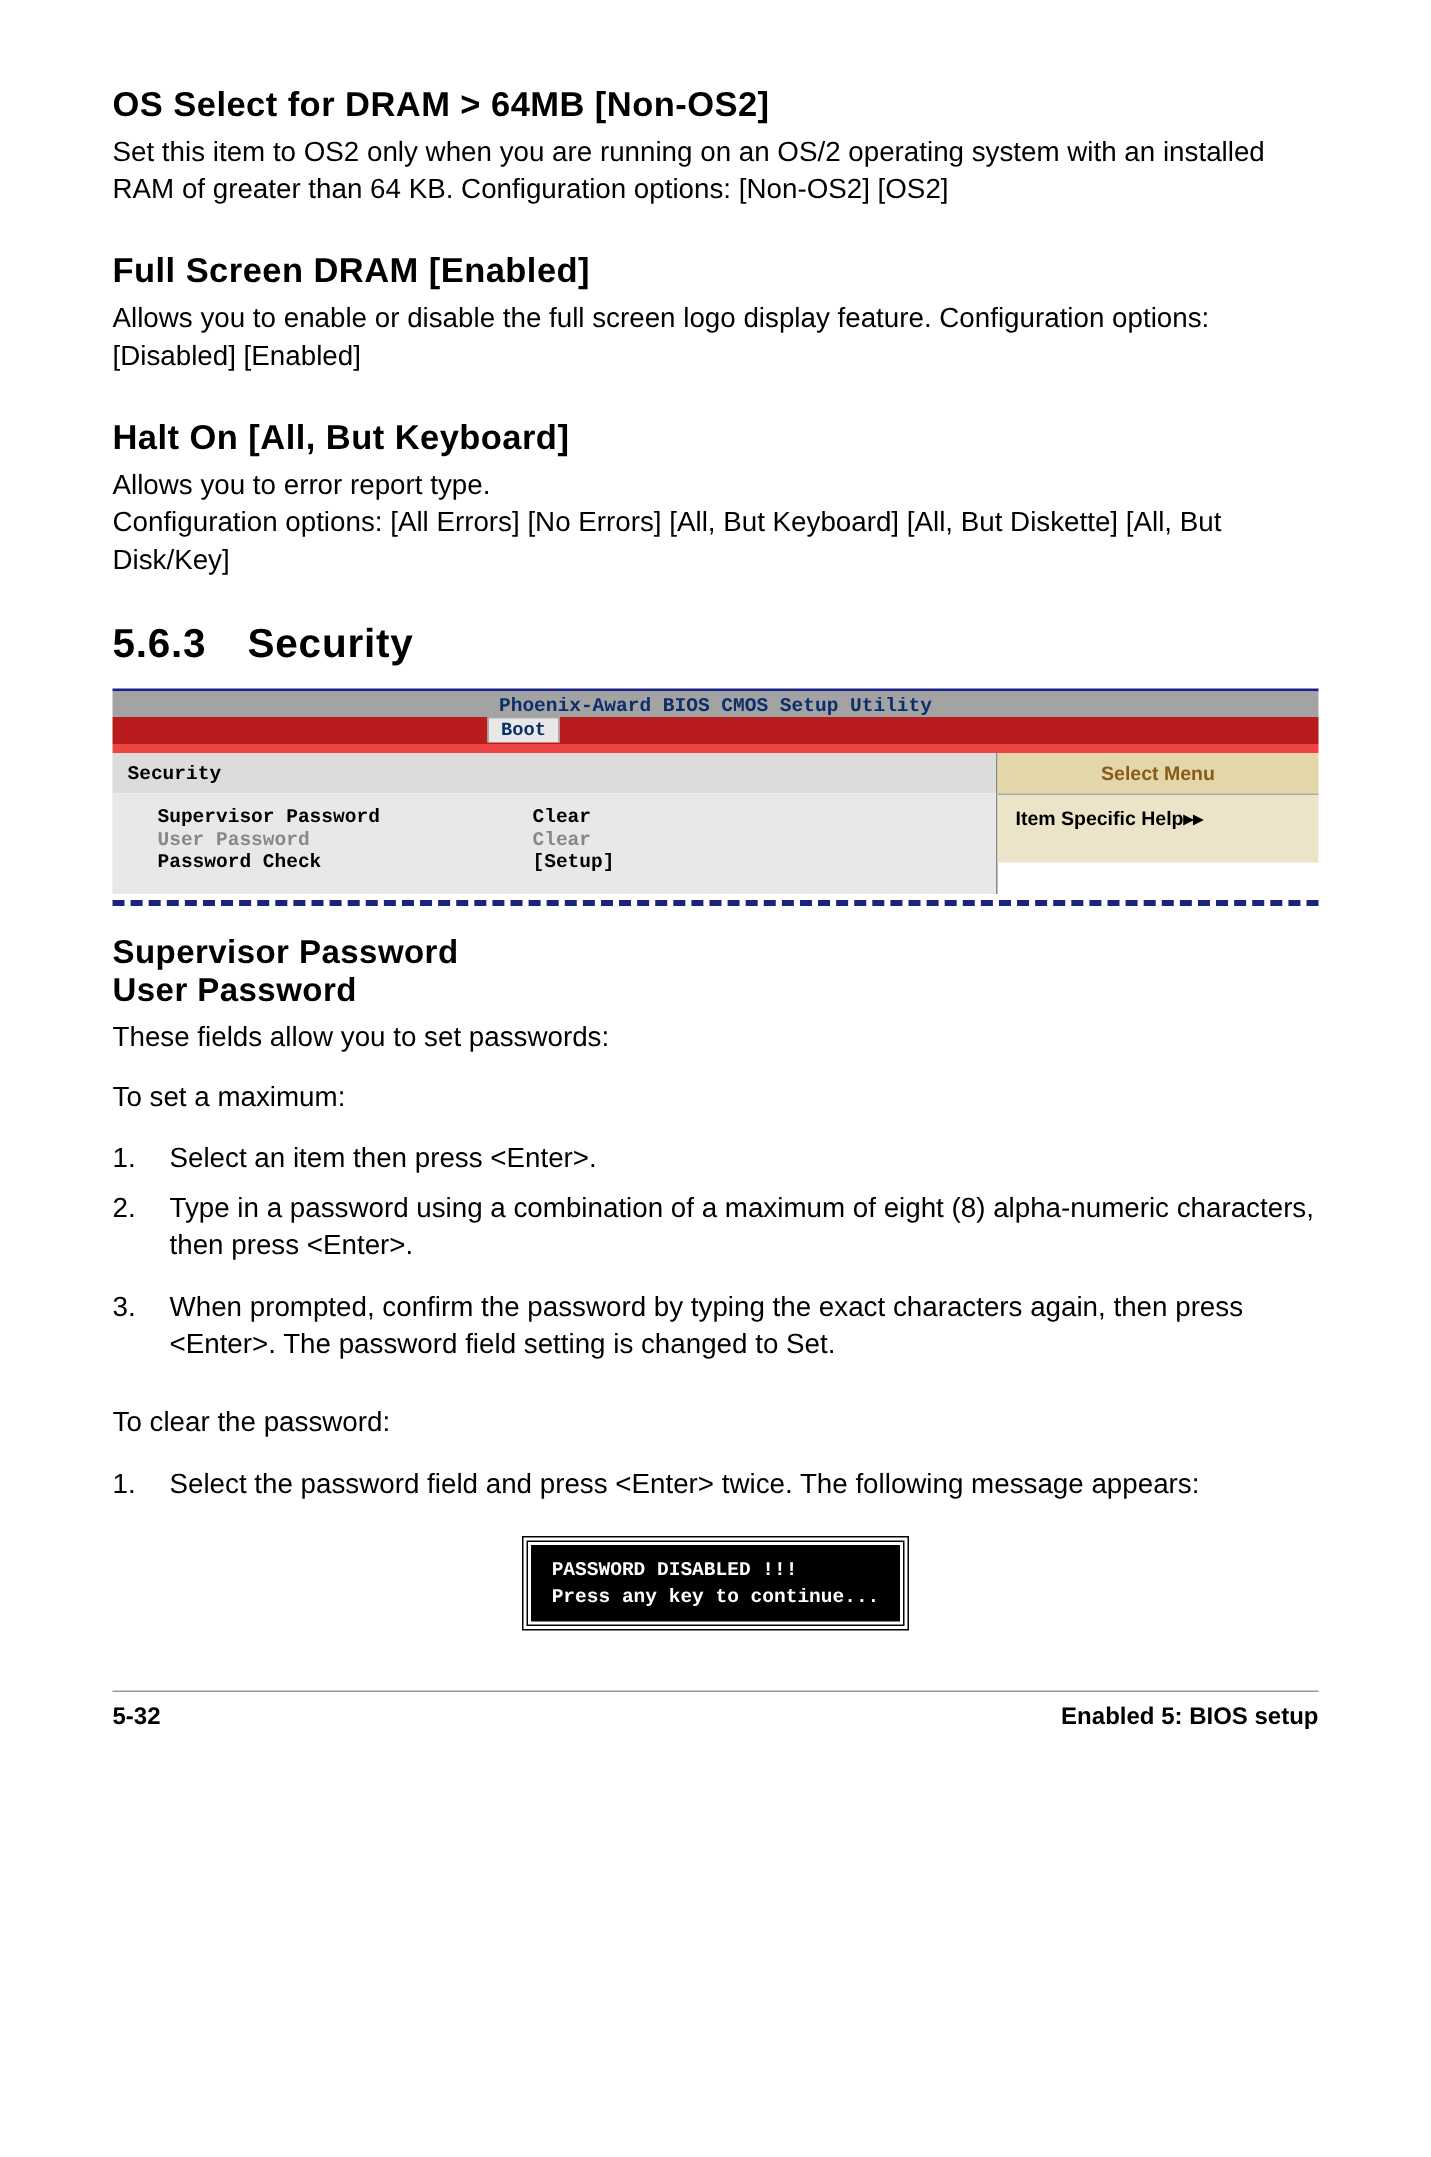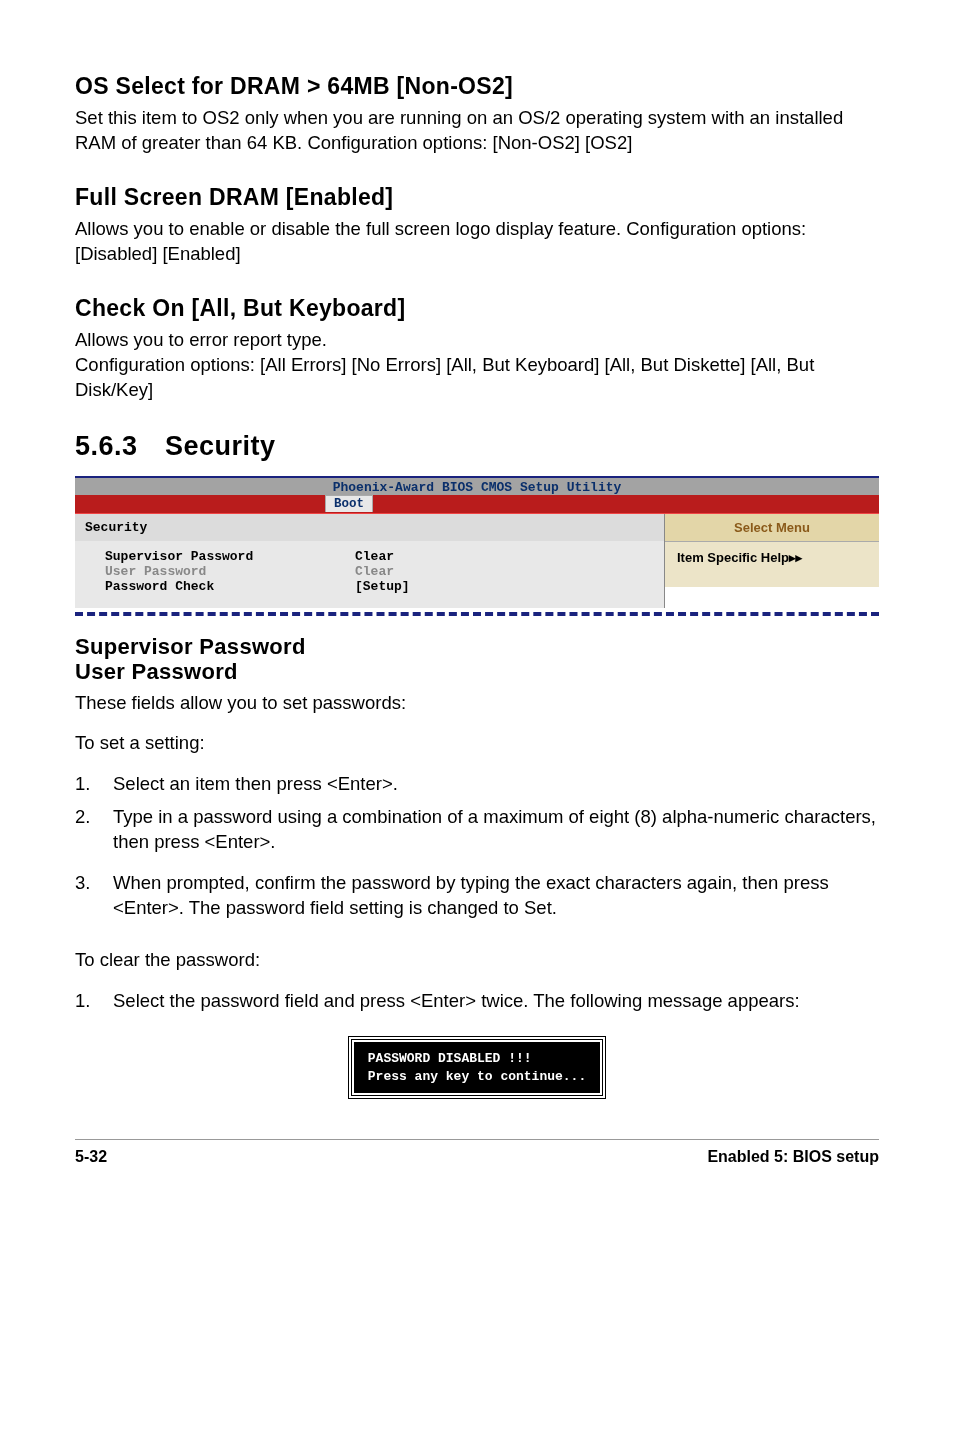--- a/index.html
+++ b/index.html
@@ -5,21 +5,21 @@
   * { box-sizing: border-box; }
   body {
     margin: 0;
     padding: 0;
     background: #ffffff;
     font-family: Arial, Helvetica, sans-serif;
     color: #000000;
     width: 954px;
   }
   .page {
-    padding: 73px 75px 40px 75px;
+    padding: 56px 75px 40px 75px;
   }
   .section-heading {
     font-weight: 900;
     font-size: 23px;
     margin: 0 0 6px 0;
     letter-spacing: 0.3px;
   }
   .section-body {
     font-size: 18.5px;
     line-height: 1.35;
@@ -86,21 +86,21 @@
     font-family: "Courier New", monospace;
     font-weight: bold;
     font-size: 12.5px;
     padding: 1px 8px;
     margin-left: 250px;
     border: 1px solid #aaa;
     border-bottom: none;
   }
   .bios-main {
     display: flex;
-    border-top: 1px solid #ef4444;
+    border-top: 6px solid #ef4444;
   }
   .bios-left {
     flex: 1;
     font-family: "Courier New", monospace;
     font-size: 13px;
     font-weight: bold;
   }
   .bios-left-header {
     background: #dcdcdc;
     padding: 6px 10px;
@@ -178,21 +178,21 @@
 <body>
 
 <div class="page">
 
   <h3 class="section-heading">OS Select for DRAM &gt; 64MB [Non-OS2]</h3>
   <p class="section-body">Set this item to OS2 only when you are running on an OS/2 operating system with an installed RAM of greater than 64 KB. Configuration options: [Non-OS2] [OS2]</p>
 
   <h3 class="section-heading">Full Screen DRAM [Enabled]</h3>
   <p class="section-body">Allows you to enable or disable the full screen logo display feature. Configuration options: [Disabled] [Enabled]</p>
 
-  <h3 class="section-heading">Check On [All, But Keyboard]</h3>
+  <h3 class="section-heading">Halt On [All, But Keyboard]</h3>
   <p class="section-body" style="white-space:pre-line;">Allows you to error report type.
 Configuration options: [All Errors] [No Errors] [All, But Keyboard] [All, But Diskette] [All, But Disk/Key]</p>
 
   <h2 class="numbered-heading">5.6.3 Security</h2>
 
   <div class="bios-outer">
     <div class="bios-title-row">Phoenix-Award BIOS CMOS Setup Utility</div>
     <div class="bios-bar">
       <span class="bios-tab">Boot</span>
     </div>
@@ -218,21 +218,21 @@
       </div>
     </div>
   </div>
   <div class="bios-dashed"></div>
 
   <div class="sub-heading-bold">Supervisor Password</div>
   <div class="sub-heading-bold" style="margin-top:0;">User Password</div>
 
   <p class="list-intro">These fields allow you to set passwords:</p>
 
-  <p class="list-intro">To set a setting:</p>
+  <p class="list-intro">To set a maximum:</p>
 
   <ol class="custom-list">
     <li>
         <span class="num">1.</span>
         <span class="txt">Select an item then press &lt;Enter&gt;.</span>
       </li>
     <li>
         <span class="num">2.</span>
         <span class="txt">Type in a password using a combination of a maximum of eight (8) alpha-numeric characters, then press &lt;Enter&gt;.</span>
       </li>

